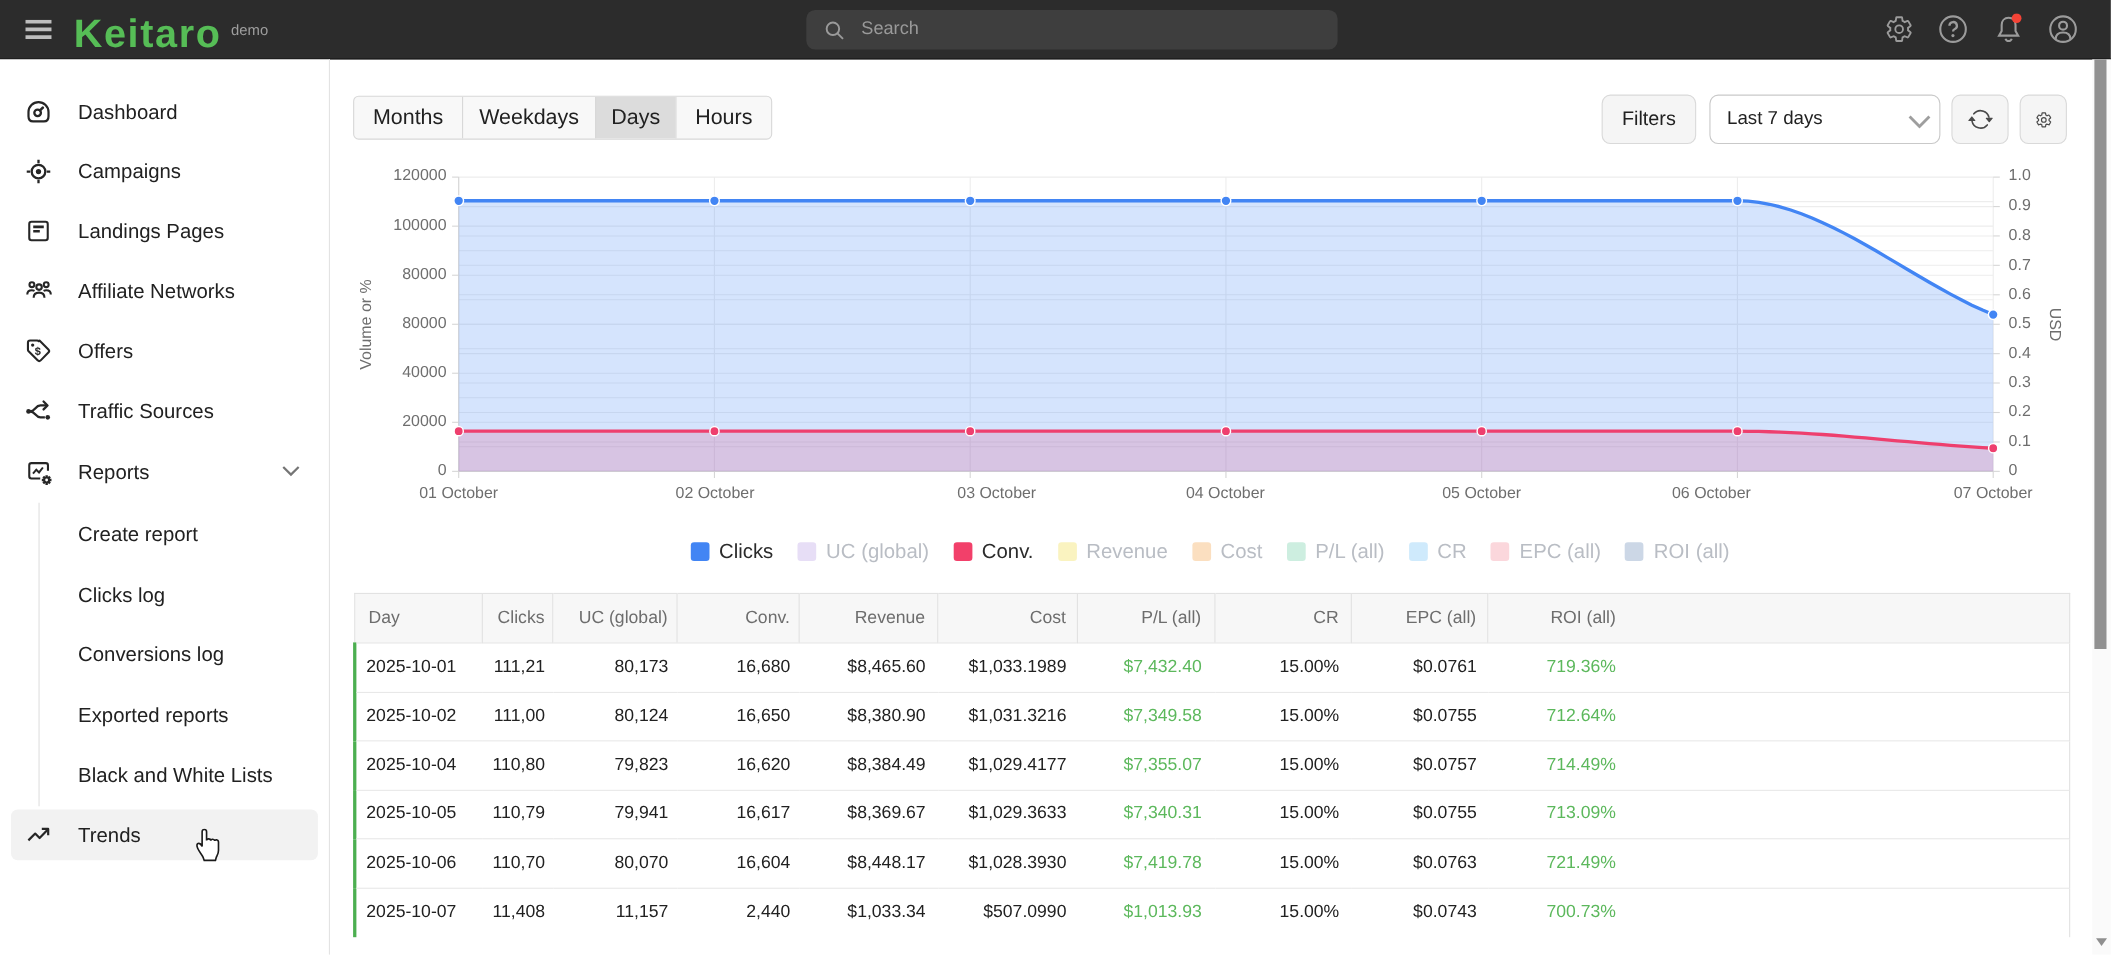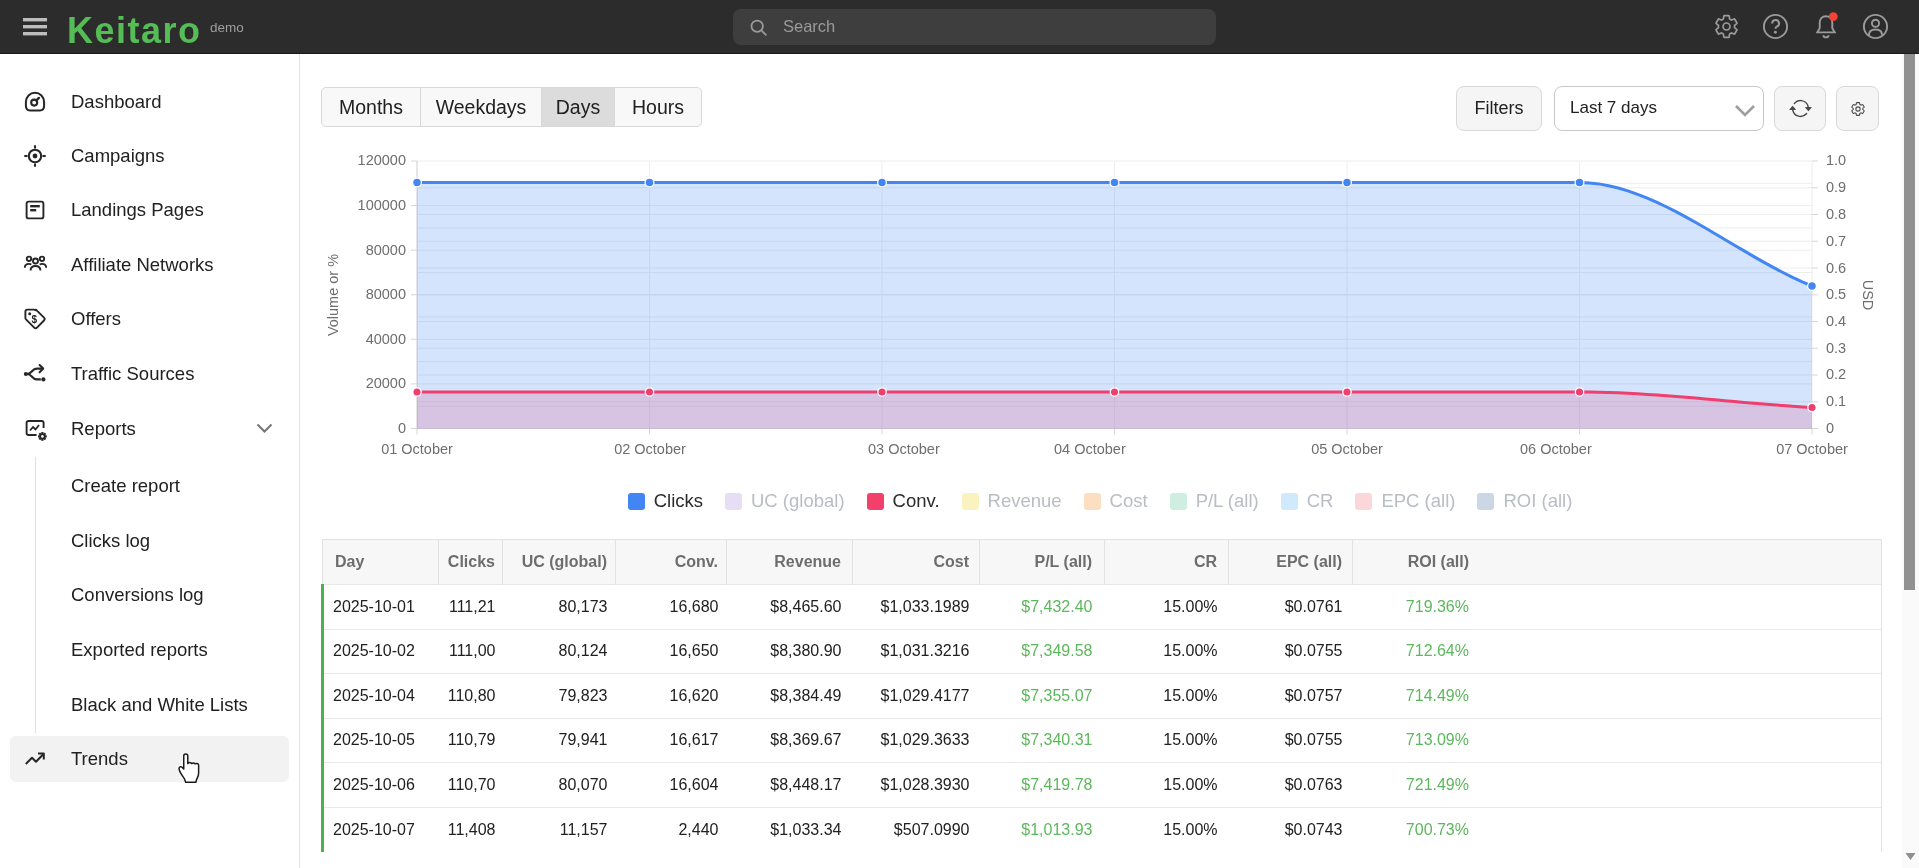--- a/index.html
+++ b/index.html
@@ -30,21 +30,21 @@
 .selectbox { position:absolute; left:1554px; top:86px; width:210px; height:45px; background:#fff; border:1px solid #c9c9c9; border-radius:8px; }
 .selectbox .lbl { position:absolute; left:15px; top:11px; font-size:17px; color:#212121; }
 
 .axl { position:absolute; font-size:14.5px; color:#6e6e6e; }
 .axr { position:absolute; font-size:14.5px; color:#6e6e6e; }
 .legend { position:absolute; left:320px; top:490px; width:1560px; display:flex; justify-content:center; align-items:center; gap:22px; }
 .litem { display:flex; align-items:center; gap:9px; font-size:18.5px; }
 .lsq { width:17px; height:17px; border-radius:3px; flex:0 0 17px; }
 
 .rtable { position:absolute; left:321px; top:539px; width:1559px; border-collapse:collapse; table-layout:fixed; font-size:16px; }
-.rtable th { background:#f7f7f7; color:#6d6d6d; font-weight:700; height:45px; border:0; border-left:1px solid #e2e2e2; text-align:right; }
+.rtable th { background:#f7f7f7; color:#6d6d6d; font-weight:400; height:45px; border:0; border-left:1px solid #e2e2e2; text-align:right; }
 .rtable th:first-child { border-left:1px solid #e2e2e2; text-align:left; padding-left:12px; }
 .rtable td { height:44.5px; color:#212121; text-align:right; border-top:1px solid #e8e8e8; background:#fff; }
 .rtable td:first-child { border-left:3px solid #4caf50; text-align:left; padding-left:9px; }
 .rtable tr.hdr th { border-top:1px solid #e2e2e2; }
 .rtable th:last-child, .rtable td:last-child { border-right:1px solid #e2e2e2; }
 .rtable td.green { color:#5cb85c; }
 
 .sb-track { position:absolute; left:1902px; top:54px; width:17px; height:814px; background:#fafafa; }
 .sb-thumb { position:absolute; left:1904px; top:54px; width:11px; height:536px; background:#919191; }
 .tooltip { position:absolute; left:0; top:844px; width:328px; height:24px; background:#2a211c; border-top-right-radius:3px; }
@@ -308,22 +308,22 @@
 <div class="axr" style="left:1826px;top:233px">0.7</div>
 <div class="axr" style="left:1826px;top:260px">0.6</div>
 <div class="axr" style="left:1826px;top:286px">0.5</div>
 <div class="axr" style="left:1826px;top:313px">0.4</div>
 <div class="axr" style="left:1826px;top:340px">0.3</div>
 <div class="axr" style="left:1826px;top:366px">0.2</div>
 <div class="axr" style="left:1826px;top:393px">0.1</div>
 <div class="axr" style="left:1826px;top:420px">0</div>
 <div class="axl" style="left:357px;top:441px;width:120px;text-align:center">01 October</div>
 <div class="axl" style="left:590px;top:441px;width:120px;text-align:center">02 October</div>
-<div class="axl" style="left:868px;top:441px;width:120px;text-align:left">03 October</div>
-<div class="axl" style="left:1054px;top:441px;width:120px;text-align:left">04 October</div>
+<div class="axl" style="left:822px;top:441px;width:120px;text-align:right">03 October</div>
+<div class="axl" style="left:1054px;top:441px;width:120px;text-align:center">04 October</div>
 <div class="axl" style="left:1287px;top:441px;width:120px;text-align:center">05 October</div>
 <div class="axl" style="left:1520px;top:441px;width:120px;text-align:left">06 October</div>
 <div class="axl" style="left:1752px;top:441px;width:120px;text-align:center">07 October</div>
 <div class="axl" style="left:273px;top:287px;width:120px;text-align:center;transform:rotate(-90deg)">Volume or %</div>
 <div class="axr" style="left:1838px;top:287px;width:60px;text-align:center;transform:rotate(90deg)">USD</div>
 <div class="legend">
       <div class="litem">
         <div class="lsq" style="background:#4285f4"></div>
         <span style="color:#2b2b2b">Clicks</span>
       </div>

